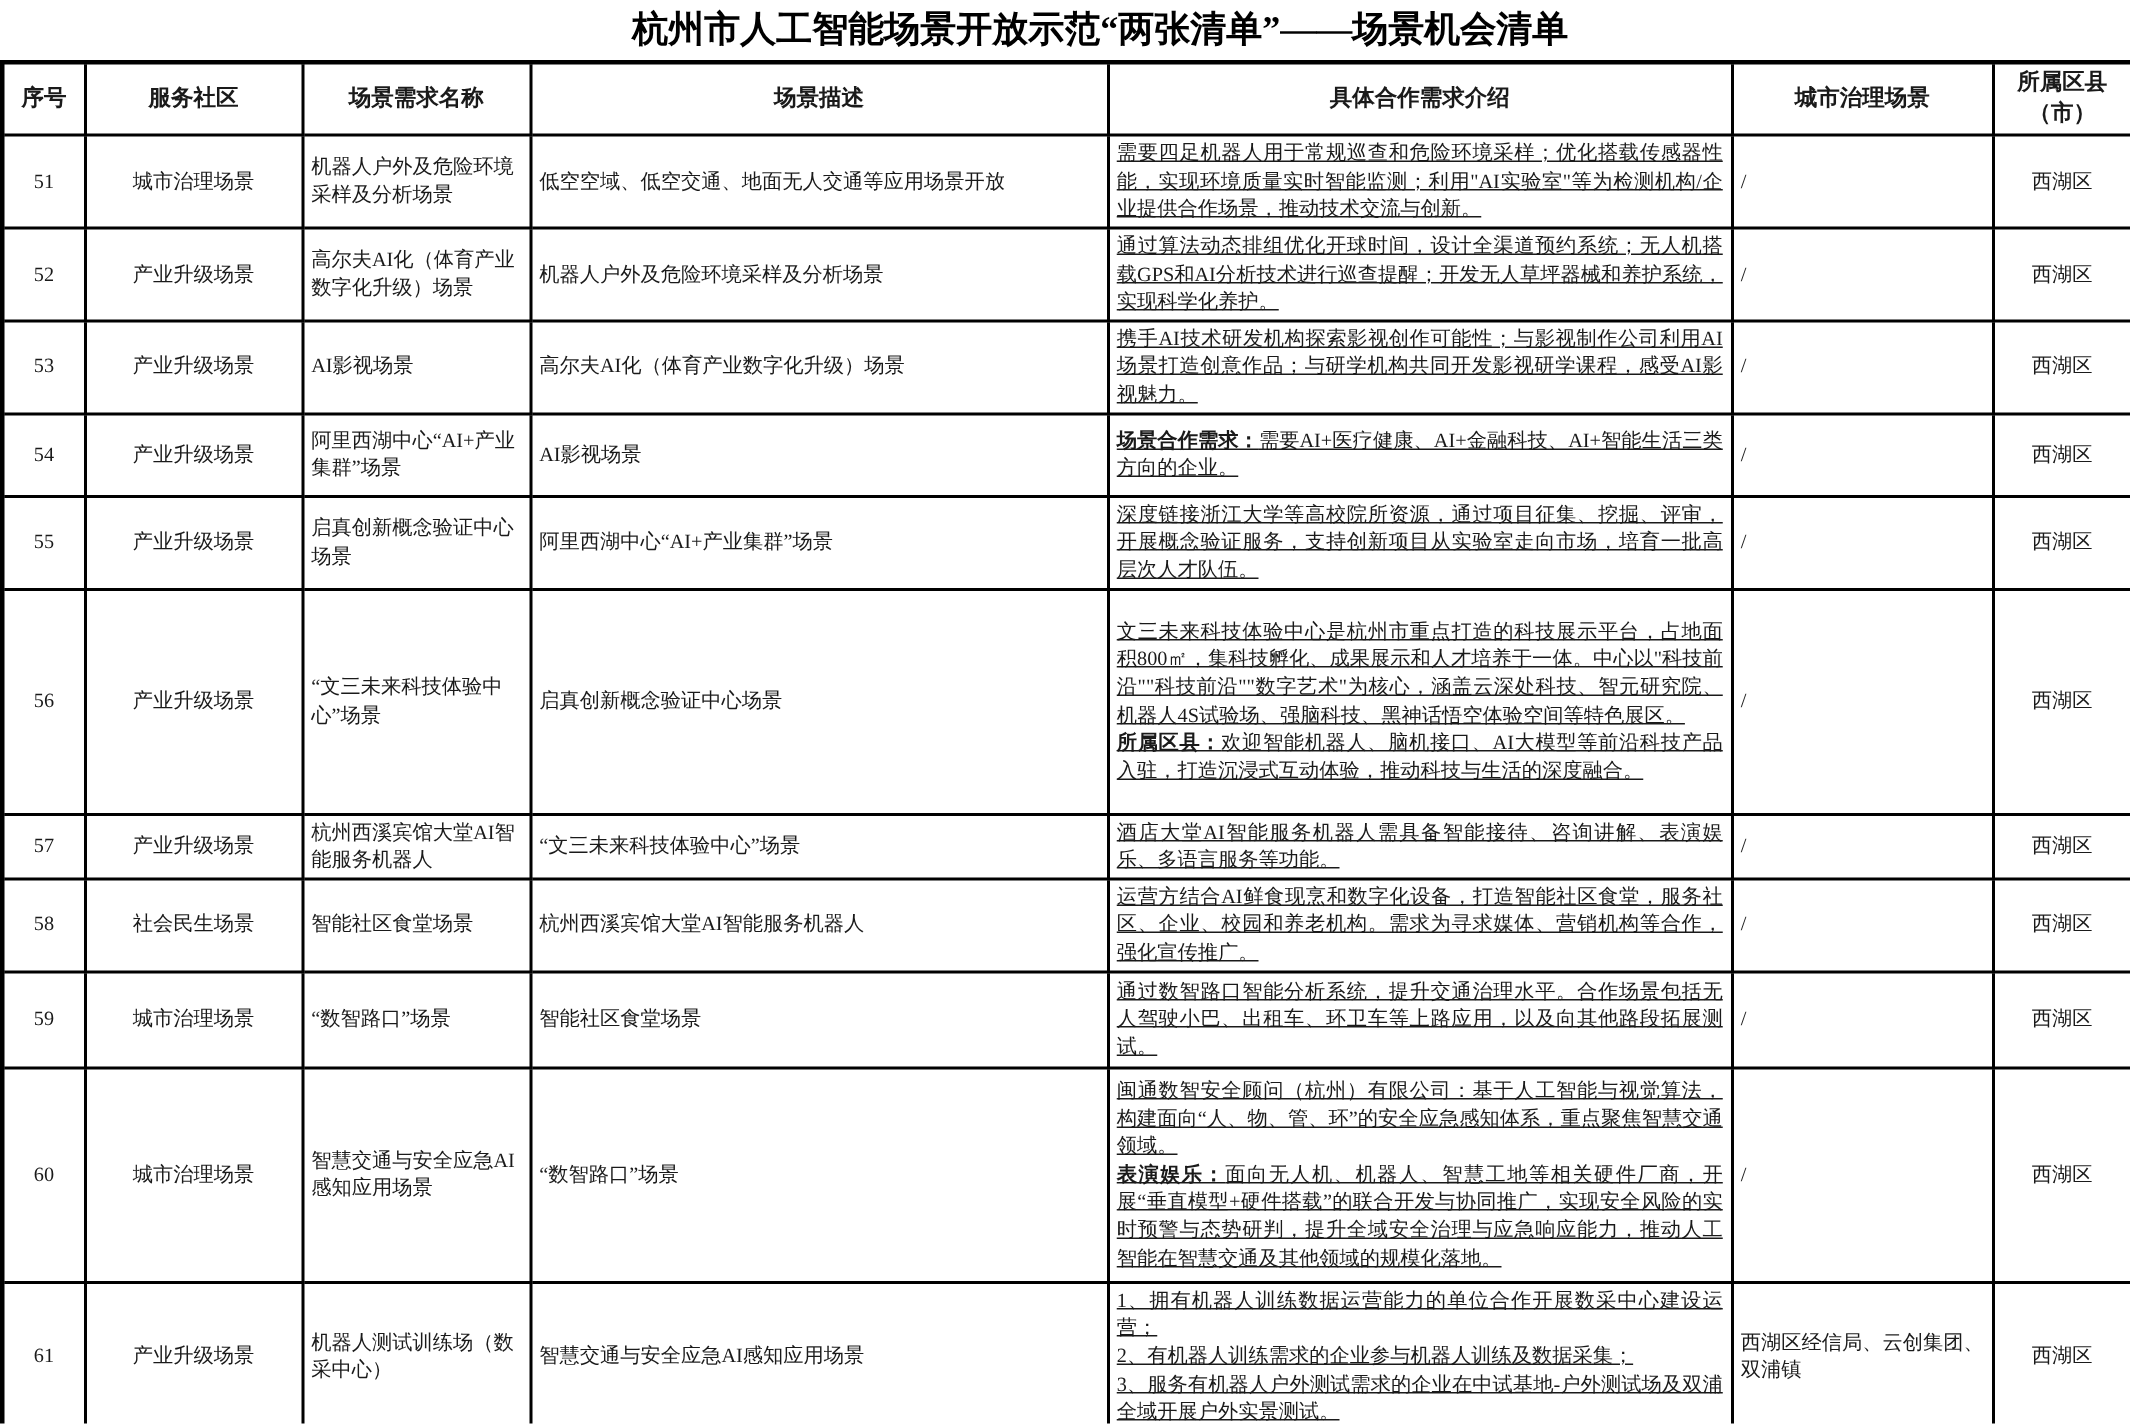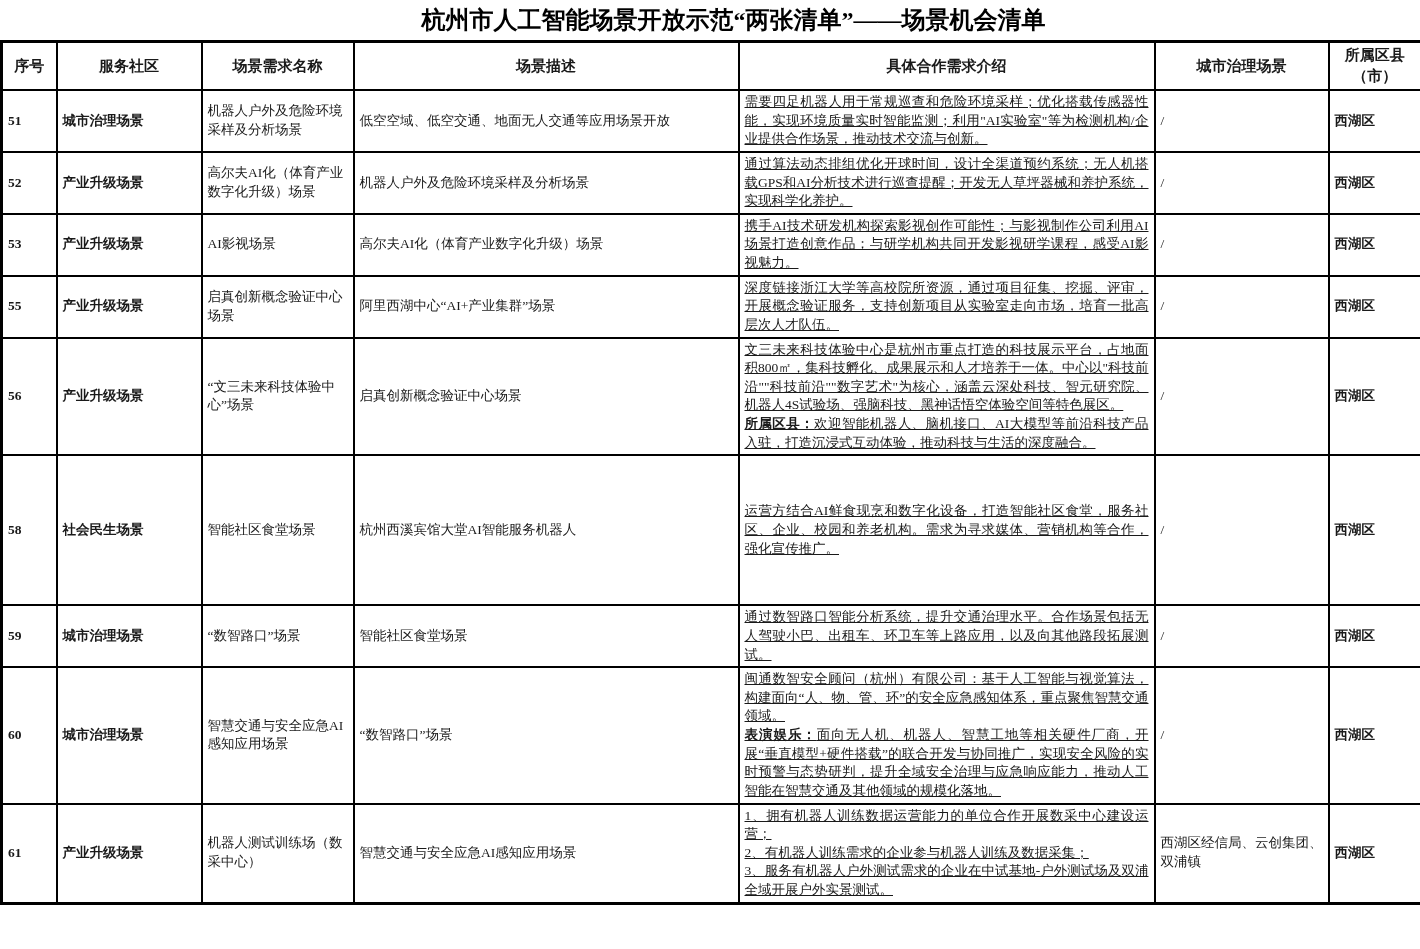--- a/index.html
+++ b/index.html
@@ -25,21 +25,21 @@
     vertical-align:middle;
     font-size:13.5px;
     line-height:1.38;
     word-break:break-all;
     overflow:hidden;
   }
   table.sheet th{
     font-size:15px;font-weight:bold;text-align:center;
     height:42px;padding:2px 3px;
   }
-  td.c{font-weight:bold;}
+  td.c{text-align:center;}
   td.l{text-align:left;}
   td.j{text-align:justify;text-justify:inter-ideograph;}
   td .para{margin:0;text-decoration:underline;}
   td .para b{font-weight:bold;}
   
   tbody tr:nth-child(1){height:58px;}
   tbody tr:nth-child(2){height:57px;}
   tbody tr:nth-child(3){height:54px;}
   tbody tr:nth-child(4){height:55px;}
   tbody tr:nth-child(5){height:59px;}
@@ -104,38 +104,60 @@
         <td class="c">产业升级场景</td>
         <td class="l">AI影视场景</td>
         <td class="l">高尔夫AI化（体育产业数字化升级）场景</td>
         <td class="j">
           <div class="para">携手AI技术研发机构探索影视创作可能性；与影视制作公司利用AI场景打造创意作品；与研学机构共同开发影视研学课程，感受AI影视魅力。</div>
         </td>
         <td class="l">/</td>
         <td class="c">西湖区</td>
       </tr>
       <tr>
+        <td class="c">54</td>
+        <td class="c">产业升级场景</td>
+        <td class="l">阿里西湖中心“AI+产业集群”场景</td>
+        <td class="l">AI影视场景</td>
+        <td class="j">
+          <div class="para"><b>场景合作需求：</b>需要AI+医疗健康、AI+金融科技、AI+智能生活三类方向的企业。</div>
+        </td>
+        <td class="l">/</td>
+        <td class="c">西湖区</td>
+      </tr>
+      <tr>
         <td class="c">55</td>
         <td class="c">产业升级场景</td>
         <td class="l">启真创新概念验证中心场景</td>
         <td class="l">阿里西湖中心“AI+产业集群”场景</td>
         <td class="j">
           <div class="para">深度链接浙江大学等高校院所资源，通过项目征集、挖掘、评审，开展概念验证服务，支持创新项目从实验室走向市场，培育一批高层次人才队伍。</div>
         </td>
         <td class="l">/</td>
         <td class="c">西湖区</td>
       </tr>
       <tr>
         <td class="c">56</td>
         <td class="c">产业升级场景</td>
         <td class="l">“文三未来科技体验中心”场景</td>
         <td class="l">启真创新概念验证中心场景</td>
         <td class="j">
           <div class="para">文三未来科技体验中心是杭州市重点打造的科技展示平台，占地面积800㎡，集科技孵化、成果展示和人才培养于一体。中心以"科技前沿""科技前沿""数字艺术"为核心，涵盖云深处科技、智元研究院、机器人4S试验场、强脑科技、黑神话悟空体验空间等特色展区。</div>
           <div class="para"><b>所属区县：</b>欢迎智能机器人、脑机接口、AI大模型等前沿科技产品入驻，打造沉浸式互动体验，推动科技与生活的深度融合。</div>
+        </td>
+        <td class="l">/</td>
+        <td class="c">西湖区</td>
+      </tr>
+      <tr>
+        <td class="c">57</td>
+        <td class="c">产业升级场景</td>
+        <td class="l">杭州西溪宾馆大堂AI智能服务机器人</td>
+        <td class="l">“文三未来科技体验中心”场景</td>
+        <td class="j">
+          <div class="para">酒店大堂AI智能服务机器人需具备智能接待、咨询讲解、表演娱乐、多语言服务等功能。</div>
         </td>
         <td class="l">/</td>
         <td class="c">西湖区</td>
       </tr>
       <tr>
         <td class="c">58</td>
         <td class="c">社会民生场景</td>
         <td class="l">智能社区食堂场景</td>
         <td class="l">杭州西溪宾馆大堂AI智能服务机器人</td>
         <td class="j">

